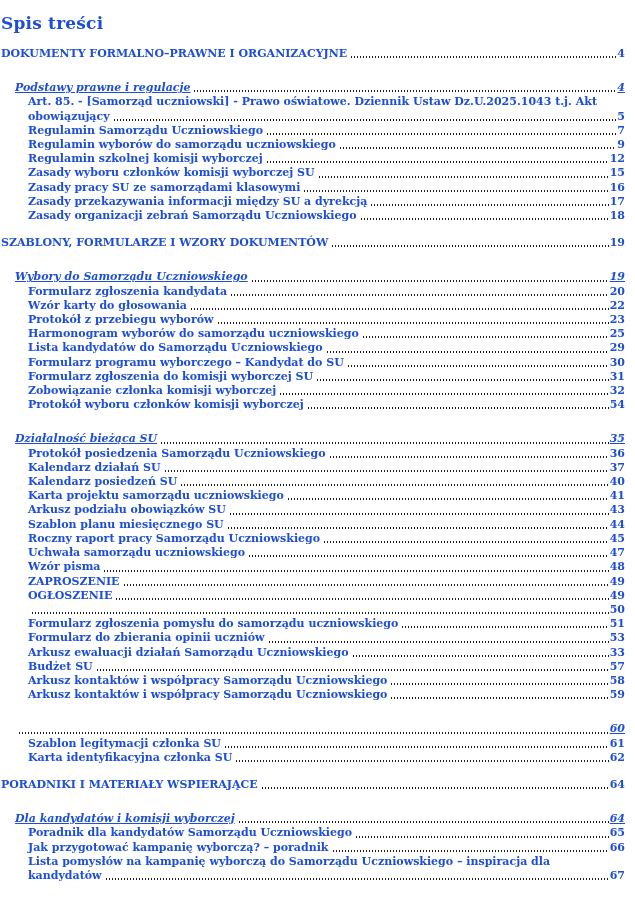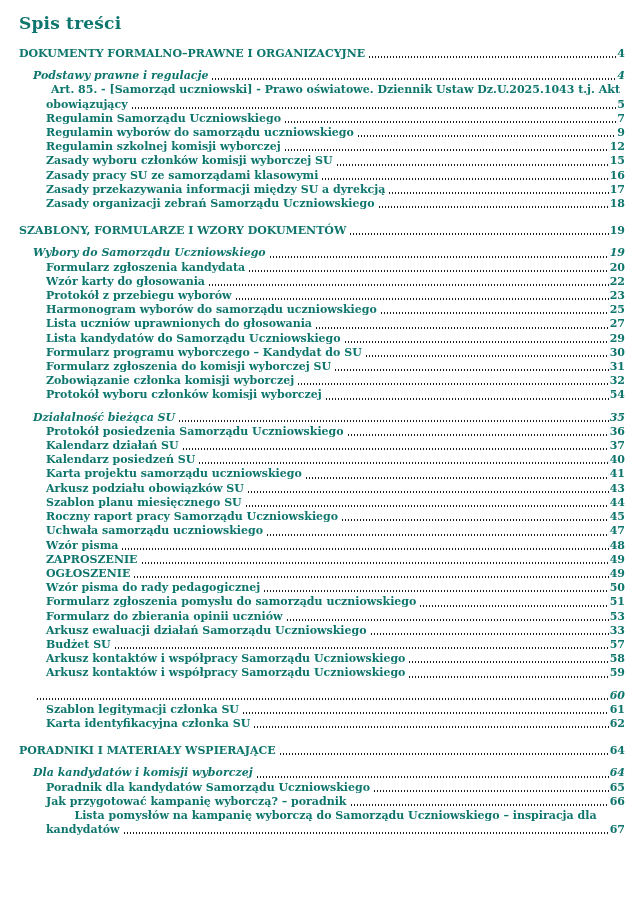--- a/index.html
+++ b/index.html
@@ -9,24 +9,24 @@
   }
   body {
     width: 635px;
     height: 900px;
     overflow: hidden;
   }
   .page {
     box-sizing: border-box;
     width: 635px;
     height: 900px;
-    padding: 12px 10px 0 19px;
+    padding: 12px 10px 0 1px;
     font-family: "DejaVu Serif", "Liberation Serif", serif;
     font-weight: bold;
-    color: #0f766e;
+    color: #1d4ed8;
     background: #ffffff;
   }
   .doc-title {
     font-size: 17px;
     line-height: 21px;
     margin: 1px 0 12px 0;
     letter-spacing: 0.2px;
   }
   .toc-list {
     font-size: 11px;
@@ -38,27 +38,27 @@
     display: flex;
     align-items: baseline;
   }
   .entry .label {
     white-space: nowrap;
     text-align: right;
   }
   .entry .first-line {
     white-space: nowrap;
     overflow: hidden;
-    text-align: center;
   }
   .level-1 { margin-top: 13px; }
   .level-2 {
-    margin-top: 8px;
+    margin-top: 20px;
     padding-left: 14px;
     font-style: italic;
+    text-decoration: underline;
   }
   .level-3 { padding-left: 27px; }
   .leader {
     flex: 1 1 auto;
     min-width: 8px;
     align-self: stretch;
     margin: 0 1px 0 3px;
     background-image: radial-gradient(circle, #1c1c1c 0.72px, rgba(0,0,0,0) 0.95px);
     background-size: 3px 4px;
     background-repeat: repeat-x;
@@ -182,27 +182,20 @@
       </div>
       <div class="entry level-3">
         <div class="line">
           <span class="label">Harmonogram wyborów do samorządu uczniowskiego</span>
           <span class="leader"></span>
           <span class="page-num">25</span>
         </div>
       </div>
       <div class="entry level-3">
         <div class="line">
-          <span class="label">Lista uczniów uprawnionych do głosowania</span>
-          <span class="leader"></span>
-          <span class="page-num">27</span>
-        </div>
-      </div>
-      <div class="entry level-3">
-        <div class="line">
           <span class="label">Lista kandydatów do Samorządu Uczniowskiego</span>
           <span class="leader"></span>
           <span class="page-num">29</span>
         </div>
       </div>
       <div class="entry level-3">
         <div class="line">
           <span class="label">Formularz programu wyborczego – Kandydat do SU</span>
           <span class="leader"></span>
           <span class="page-num">30</span>
@@ -308,21 +301,20 @@
       </div>
       <div class="entry level-3">
         <div class="line">
           <span class="label">OGŁOSZENIE</span>
           <span class="leader"></span>
           <span class="page-num">49</span>
         </div>
       </div>
       <div class="entry level-3">
         <div class="line">
-          <span class="label">Wzór pisma do rady pedagogicznej</span>
           <span class="leader"></span>
           <span class="page-num">50</span>
         </div>
       </div>
       <div class="entry level-3">
         <div class="line">
           <span class="label">Formularz zgłoszenia pomysłu do samorządu uczniowskiego</span>
           <span class="leader"></span>
           <span class="page-num">51</span>
         </div>

